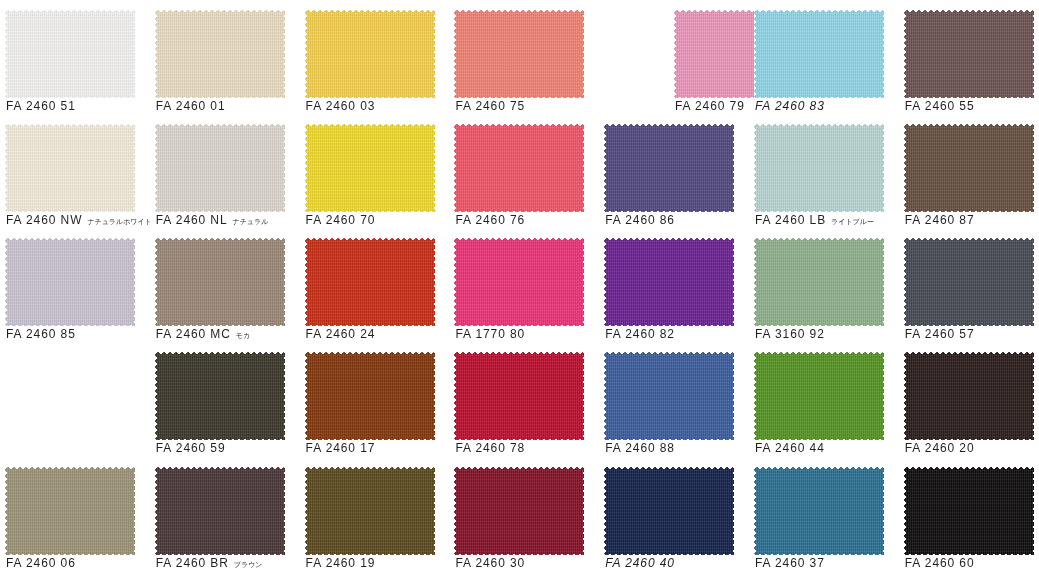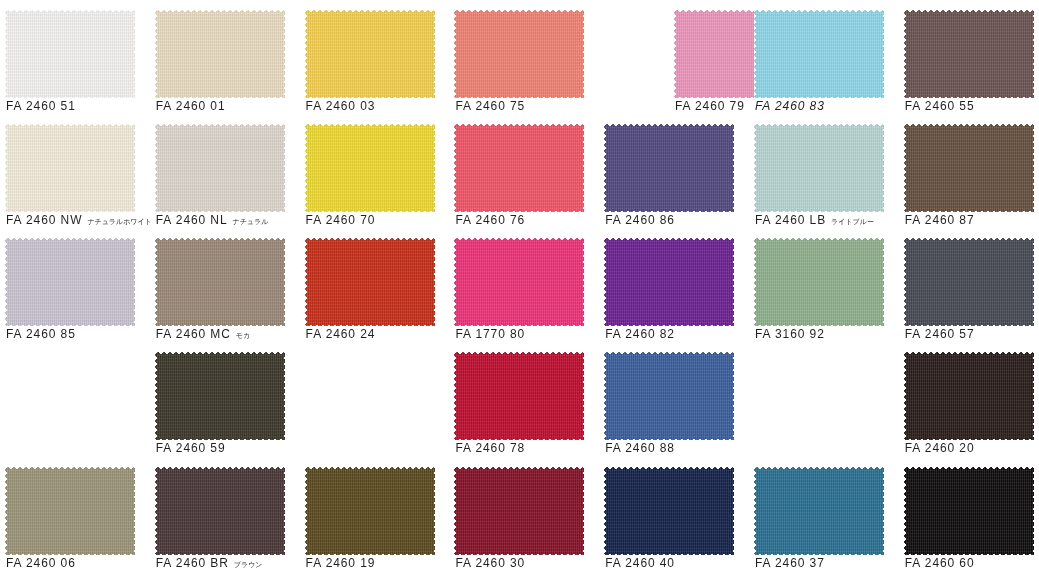--- a/index.html
+++ b/index.html
@@ -355,40 +355,60 @@
     <div class="swatch-cell" style="left: 149.8px; top: 342px;">
       <div class="chip-wrap">
         <div class="chip" title="FA 2460 59" style="background-color: rgb(59, 55, 43);"></div>
         <div class="teeth teeth-top"></div>
         <div class="teeth teeth-bottom"></div>
         <div class="teeth teeth-left"></div>
         <div class="teeth teeth-right"></div>
       </div>
       <div class="chip-label"><span class="code">FA 2460 59</span></div>
     </div>
+    <div class="swatch-cell" style="left: 299.6px; top: 342px;">
+      <div class="chip-wrap">
+        <div class="chip" title="FA 2460 17" style="background-color: rgb(130, 56, 15);"></div>
+        <div class="teeth teeth-top"></div>
+        <div class="teeth teeth-bottom"></div>
+        <div class="teeth teeth-left"></div>
+        <div class="teeth teeth-right"></div>
+      </div>
+      <div class="chip-label"><span class="code">FA 2460 17</span></div>
+    </div>
     <div class="swatch-cell" style="left: 449.4px; top: 342px;">
       <div class="chip-wrap">
         <div class="chip" title="FA 2460 78" style="background-color: rgb(189, 13, 46);"></div>
         <div class="teeth teeth-top"></div>
         <div class="teeth teeth-bottom"></div>
         <div class="teeth teeth-left"></div>
         <div class="teeth teeth-right"></div>
       </div>
       <div class="chip-label"><span class="code">FA 2460 78</span></div>
     </div>
     <div class="swatch-cell" style="left: 599.2px; top: 342px;">
       <div class="chip-wrap">
         <div class="chip" title="FA 2460 88" style="background-color: rgb(58, 93, 155);"></div>
         <div class="teeth teeth-top"></div>
         <div class="teeth teeth-bottom"></div>
         <div class="teeth teeth-left"></div>
         <div class="teeth teeth-right"></div>
       </div>
       <div class="chip-label"><span class="code">FA 2460 88</span></div>
     </div>
+    <div class="swatch-cell" style="left: 749px; top: 342px;">
+      <div class="chip-wrap">
+        <div class="chip" title="FA 2460 44" style="background-color: rgb(83, 148, 32);"></div>
+        <div class="teeth teeth-top"></div>
+        <div class="teeth teeth-bottom"></div>
+        <div class="teeth teeth-left"></div>
+        <div class="teeth teeth-right"></div>
+      </div>
+      <div class="chip-label"><span class="code">FA 2460 44</span></div>
+    </div>
     <div class="swatch-cell" style="left: 898.8px; top: 342px;">
       <div class="chip-wrap">
         <div class="chip" title="FA 2460 20" style="background-color: rgb(41, 29, 27);"></div>
         <div class="teeth teeth-top"></div>
         <div class="teeth teeth-bottom"></div>
         <div class="teeth teeth-left"></div>
         <div class="teeth teeth-right"></div>
       </div>
       <div class="chip-label"><span class="code">FA 2460 20</span></div>
     </div>
@@ -425,21 +445,21 @@
     <div class="swatch-cell" style="left: 449.4px; top: 457px;">
       <div class="chip-wrap">
         <div class="chip" title="FA 2460 30" style="background-color: rgb(133, 17, 39);"></div>
         <div class="teeth teeth-top"></div>
         <div class="teeth teeth-bottom"></div>
         <div class="teeth teeth-left"></div>
         <div class="teeth teeth-right"></div>
       </div>
       <div class="chip-label"><span class="code">FA 2460 30</span></div>
     </div>
-    <div class="swatch-cell" style="left: 599.2px; top: 457px;">
+    <div class="swatch-cell" style="left: 599.2px; top: 457px; font-style: italic;">
       <div class="chip-wrap">
         <div class="chip" title="FA 2460 40" style="background-color: rgb(20, 34, 74);"></div>
         <div class="teeth teeth-top"></div>
         <div class="teeth teeth-bottom"></div>
         <div class="teeth teeth-left"></div>
         <div class="teeth teeth-right"></div>
       </div>
       <div class="chip-label"><span class="code">FA 2460 40</span></div>
     </div>
     <div class="swatch-cell" style="left: 749px; top: 457px;">

